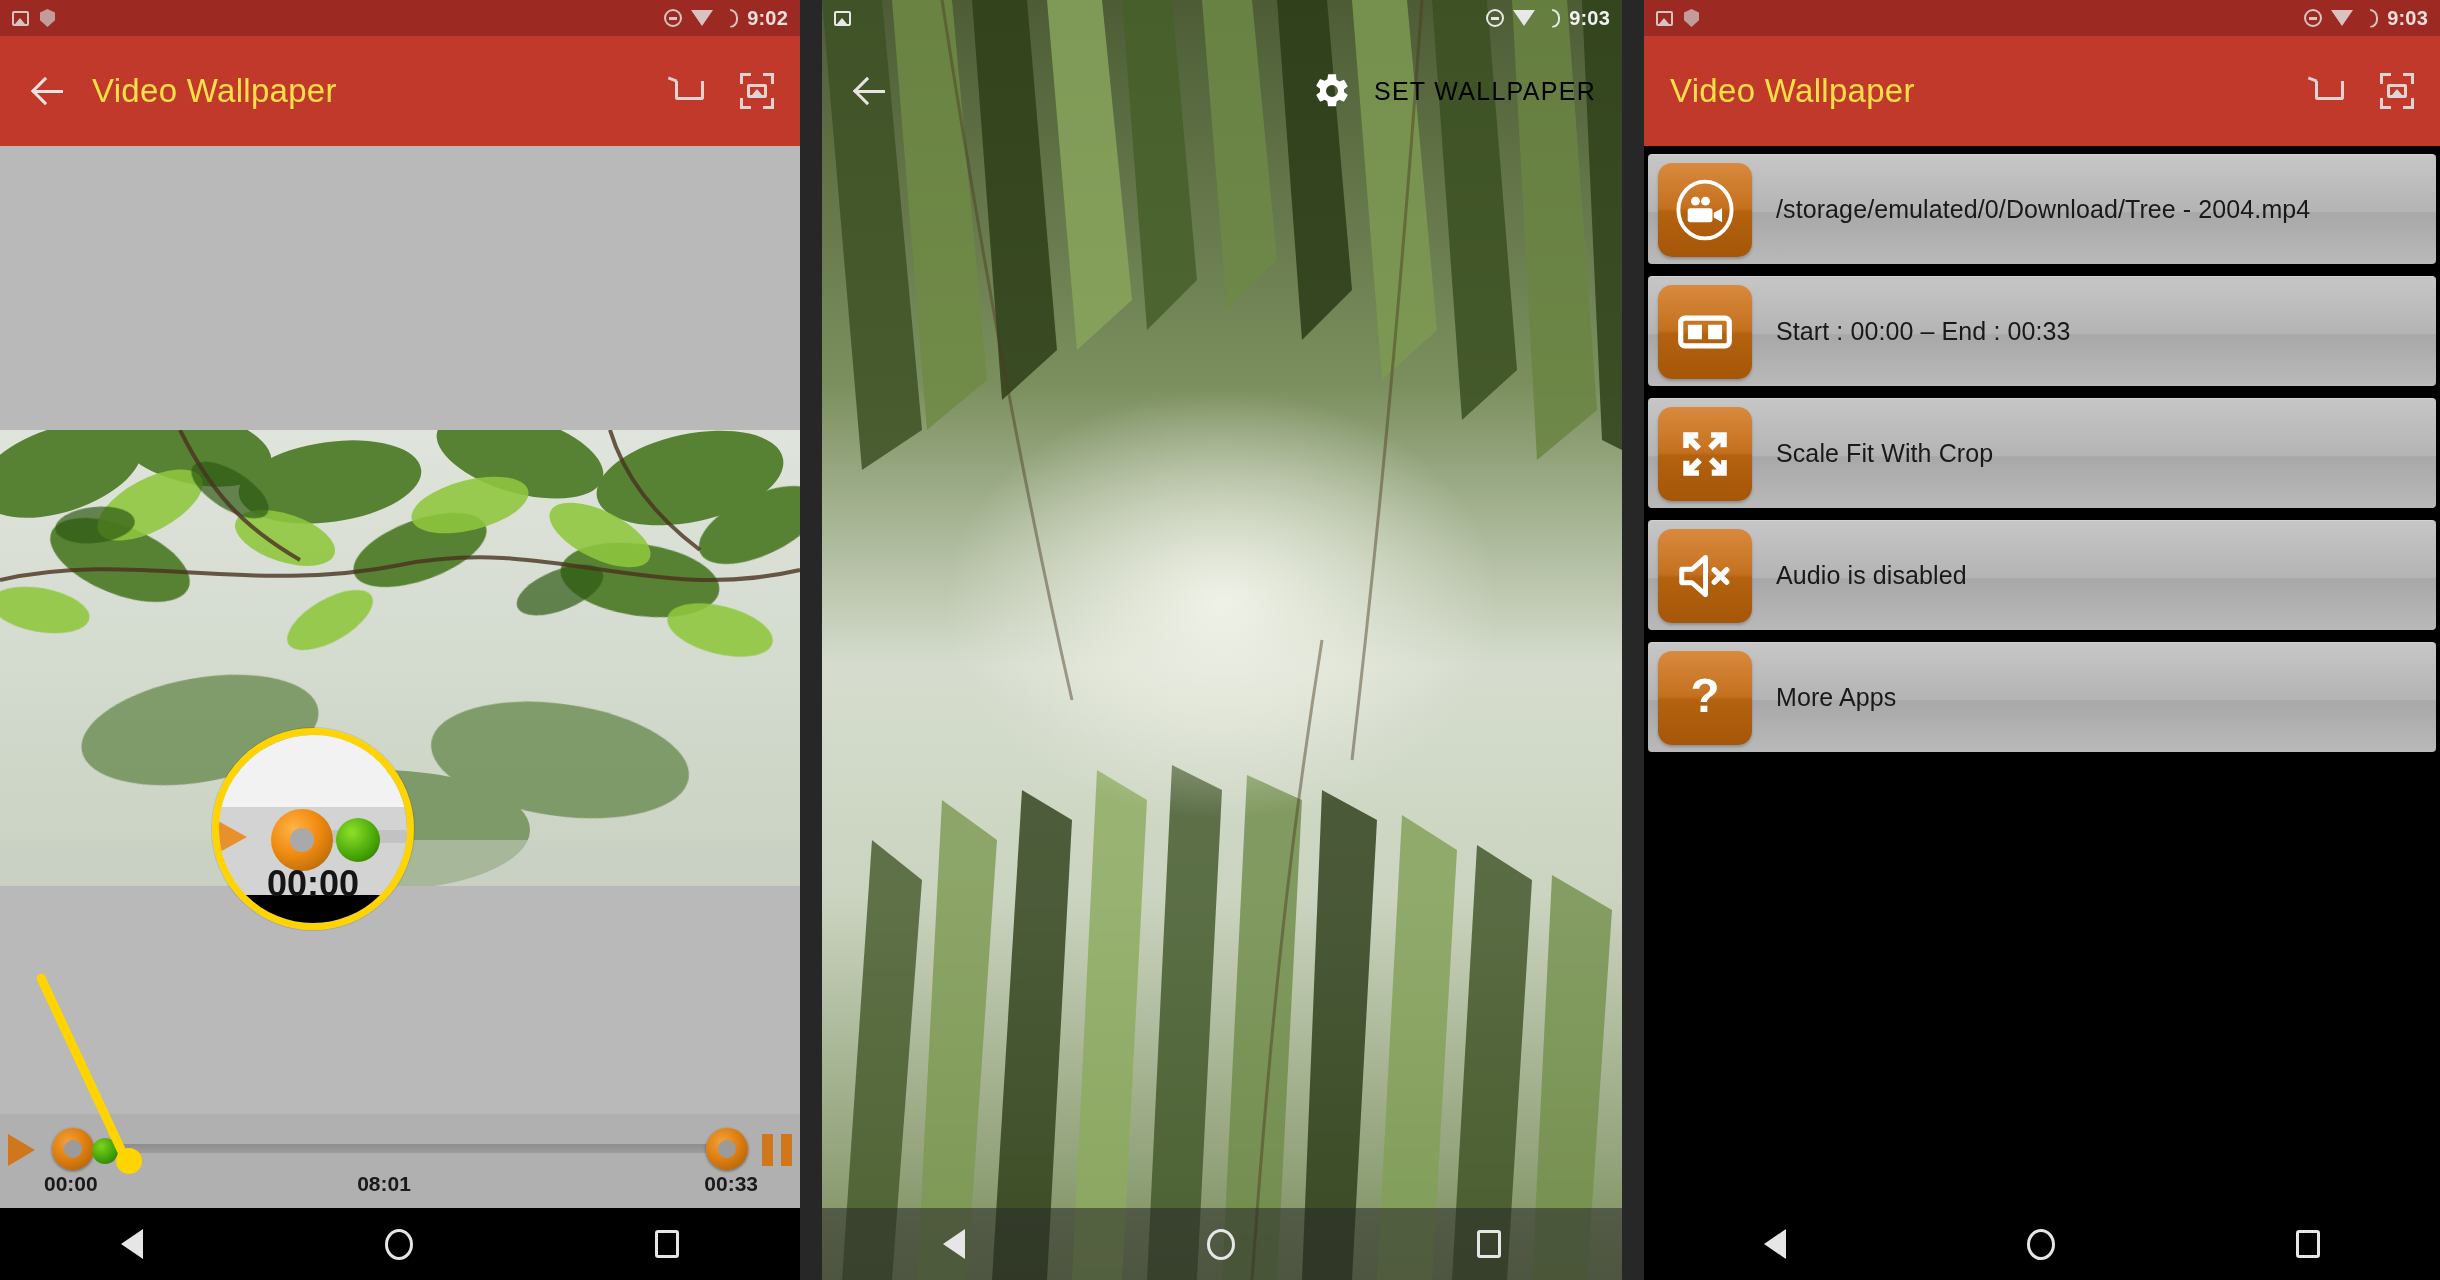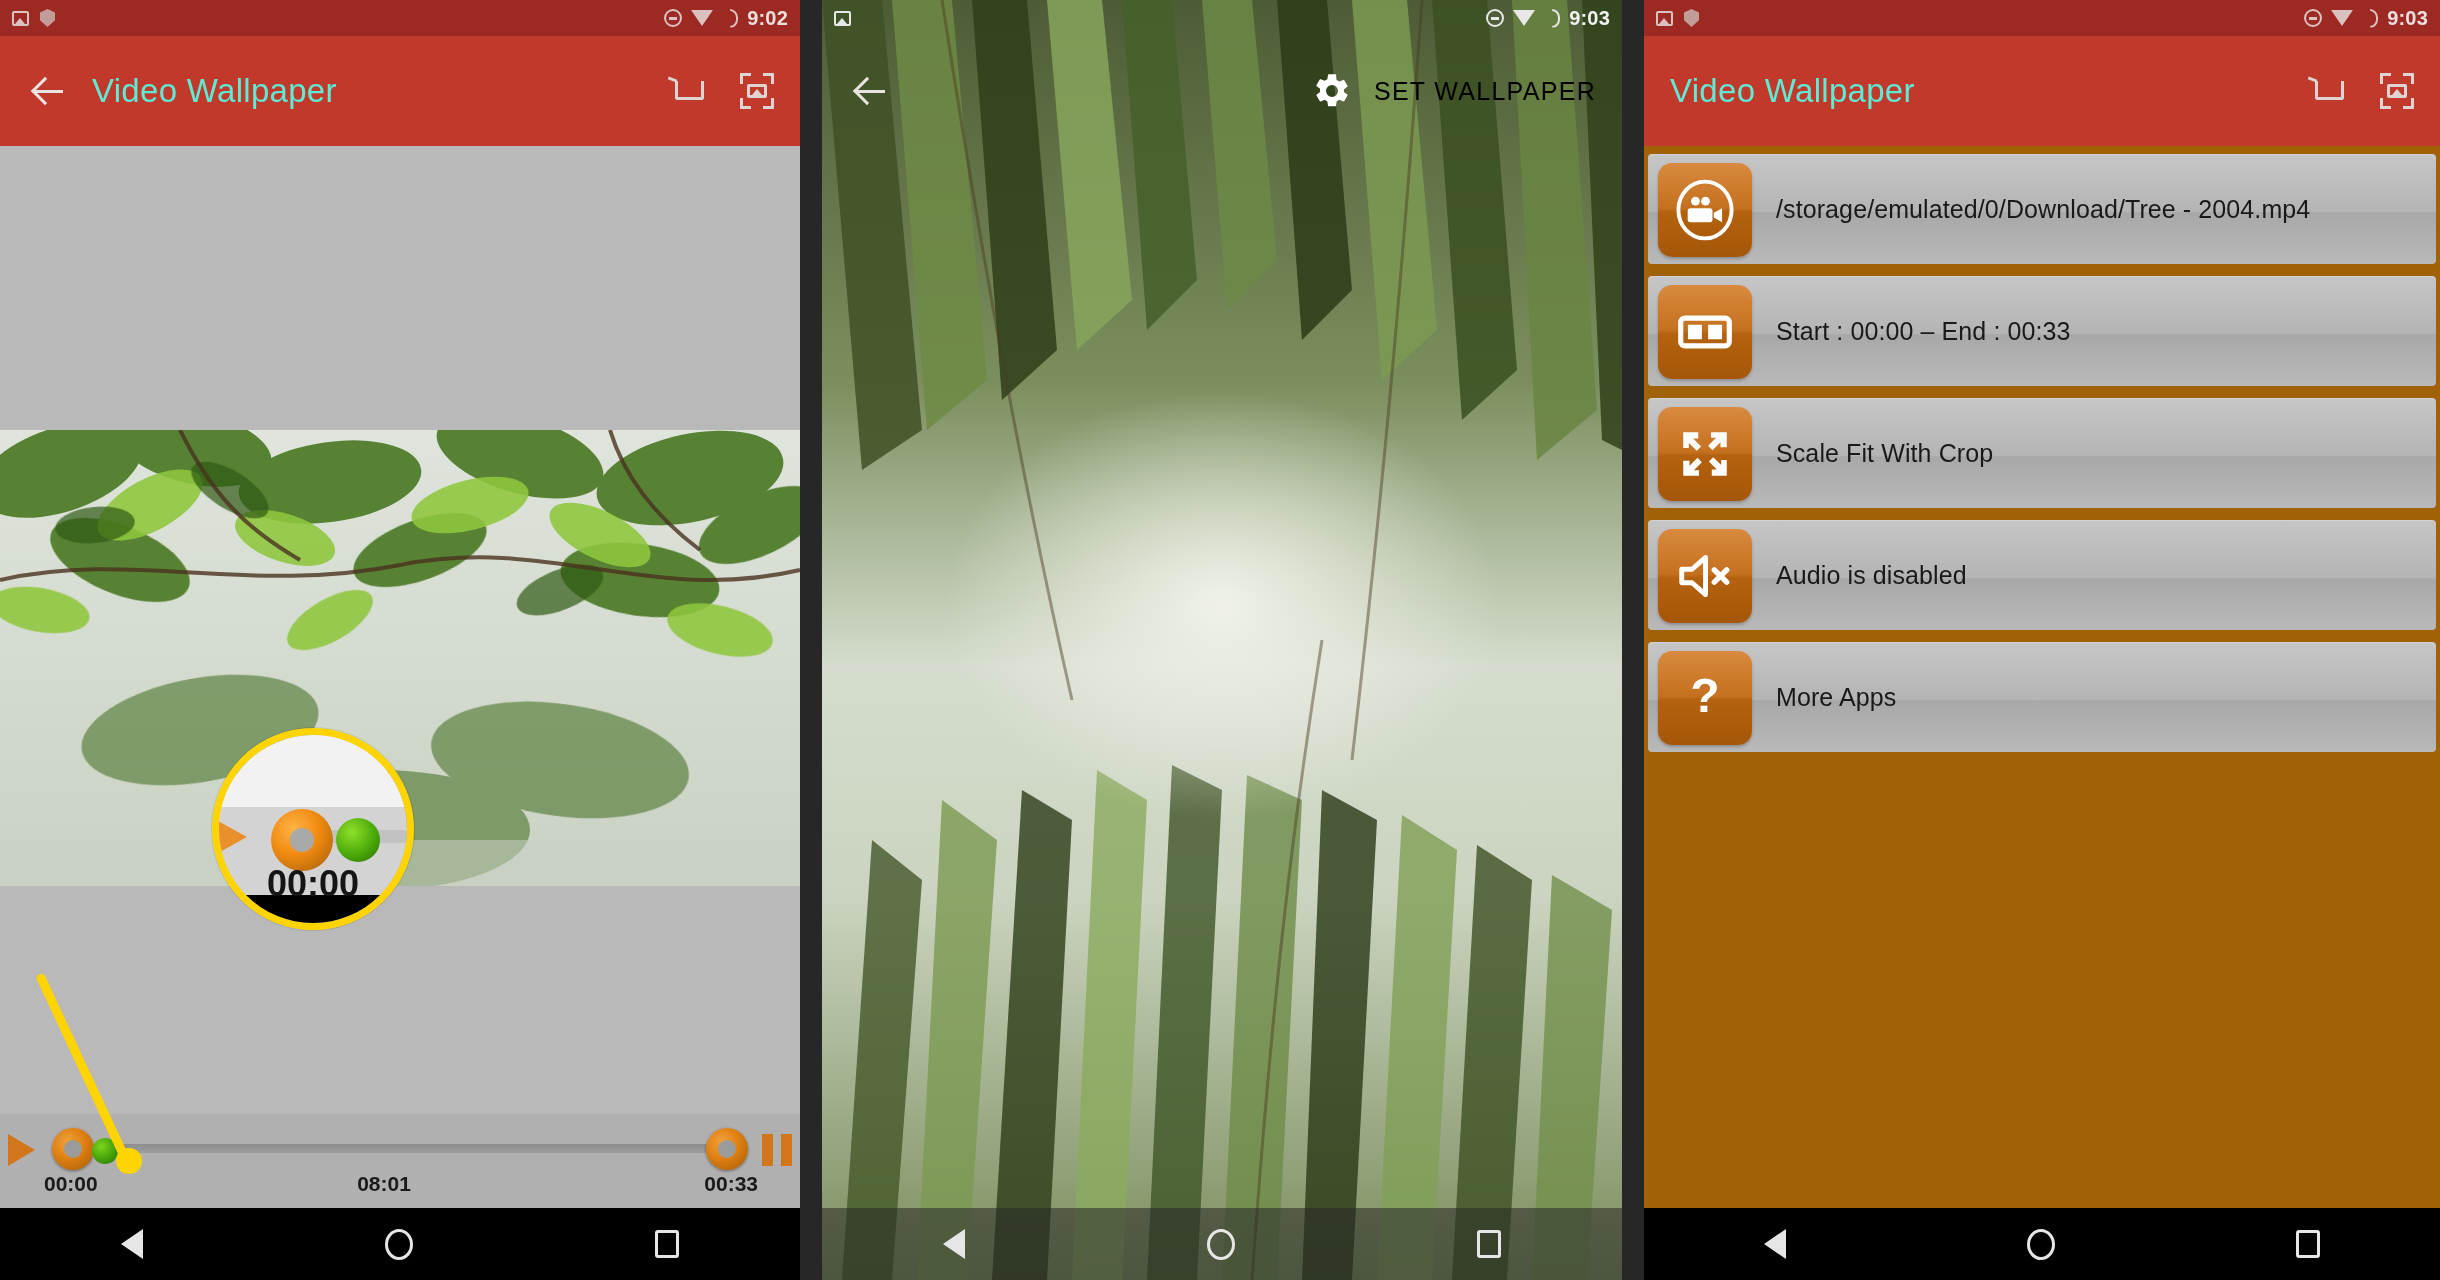--- a/index.html
+++ b/index.html
@@ -52,21 +52,21 @@
   
   .appbar {
     position:absolute; top:36px; left:0; right:0; height:110px; z-index:35;
     background:#c0392b; display:flex; align-items:center; padding:0 26px;
   }
   .appbar.transparent { background:transparent; }
   .back-arrow { width:46px; height:46px; position:relative; flex:0 0 auto; margin-right:20px; cursor:pointer; }
   .back-arrow::before { content:""; position:absolute; left:9px; top:22px; width:28px; height:3px; background:#e9e3e2; }
   .back-arrow::after  { content:""; position:absolute; left:9px; top:13px; width:17px; height:17px;
       border-left:3px solid #e9e3e2; border-bottom:3px solid #e9e3e2; transform:rotate(45deg); }
-  .appbar-title { font-size:33px; color:#5eead4; letter-spacing:.3px; white-space:nowrap; }
+  .appbar-title { font-size:33px; color:#fde047; letter-spacing:.3px; white-space:nowrap; }
   .appbar-actions { margin-left:auto; display:flex; align-items:center; gap:40px; }
 
   .ic-cart { width:34px; height:34px; position:relative; cursor:pointer; }
   .ic-cart::before { content:""; position:absolute; left:2px; top:4px; width:9px; height:3px;
      background:#ded4d3; transform:rotate(20deg); }
   .ic-cart::after { content:""; position:absolute; left:9px; top:7px; width:23px; height:16px;
      border:3px solid #ded4d3; border-top:none; border-radius:0 0 3px 3px;
      box-shadow: 0 13px 0 -10px #ded4d3, 8px 13px 0 -10px #ded4d3; }
   .ic-frame { width:34px; height:36px; position:relative; cursor:pointer; }
   .ic-frame i { position:absolute; width:11px; height:11px; }
@@ -147,21 +147,21 @@
   #mag1 .m-green { position:absolute; left:117px; top:83px; width:44px; height:44px; border-radius:50%;
       background:radial-gradient(circle at 36% 32%, #8ee02a 0%, #46a406 60%, #2c6b04 100%); }
   #mag1 .m-time { position:absolute; left:0; right:0; top:128px; text-align:center; font-size:36px;
       font-weight:bold; color:#151515; }
 
   
   .p2-video { position:absolute; left:0; top:0; right:0; bottom:0; overflow:hidden; background:#6d7f50; }
   .p2-navbg { position:absolute; left:0; right:0; bottom:0; height:72px; background:rgba(40,40,40,.55); }
 
   
-  .p3-body { position:absolute; top:146px; left:0; right:0; bottom:72px; background:#a16207; padding:8px 0 0 0; }
+  .p3-body { position:absolute; top:146px; left:0; right:0; bottom:72px; background:#000000; padding:8px 0 0 0; }
   .list-item {
     position:relative; margin:0 4px 12px 4px; height:110px; display:flex; align-items:center;
     background:linear-gradient(#c6c6c6 0%, #b4b4b4 52%, #a8a8a8 53%, #b9b9b9 100%);
     border-radius:4px; border-top:1px solid #d2d2d2; cursor:pointer;
   }
   .li-icon {
     width:94px; height:94px; margin-left:10px; border-radius:14px; flex:0 0 auto;
     background:linear-gradient(#d98a3e 0%, #c4701f 48%, #b4620f 52%, #a55608 100%);
     display:flex; align-items:center; justify-content:center;
     box-shadow:0 2px 3px rgba(0,0,0,.22);

